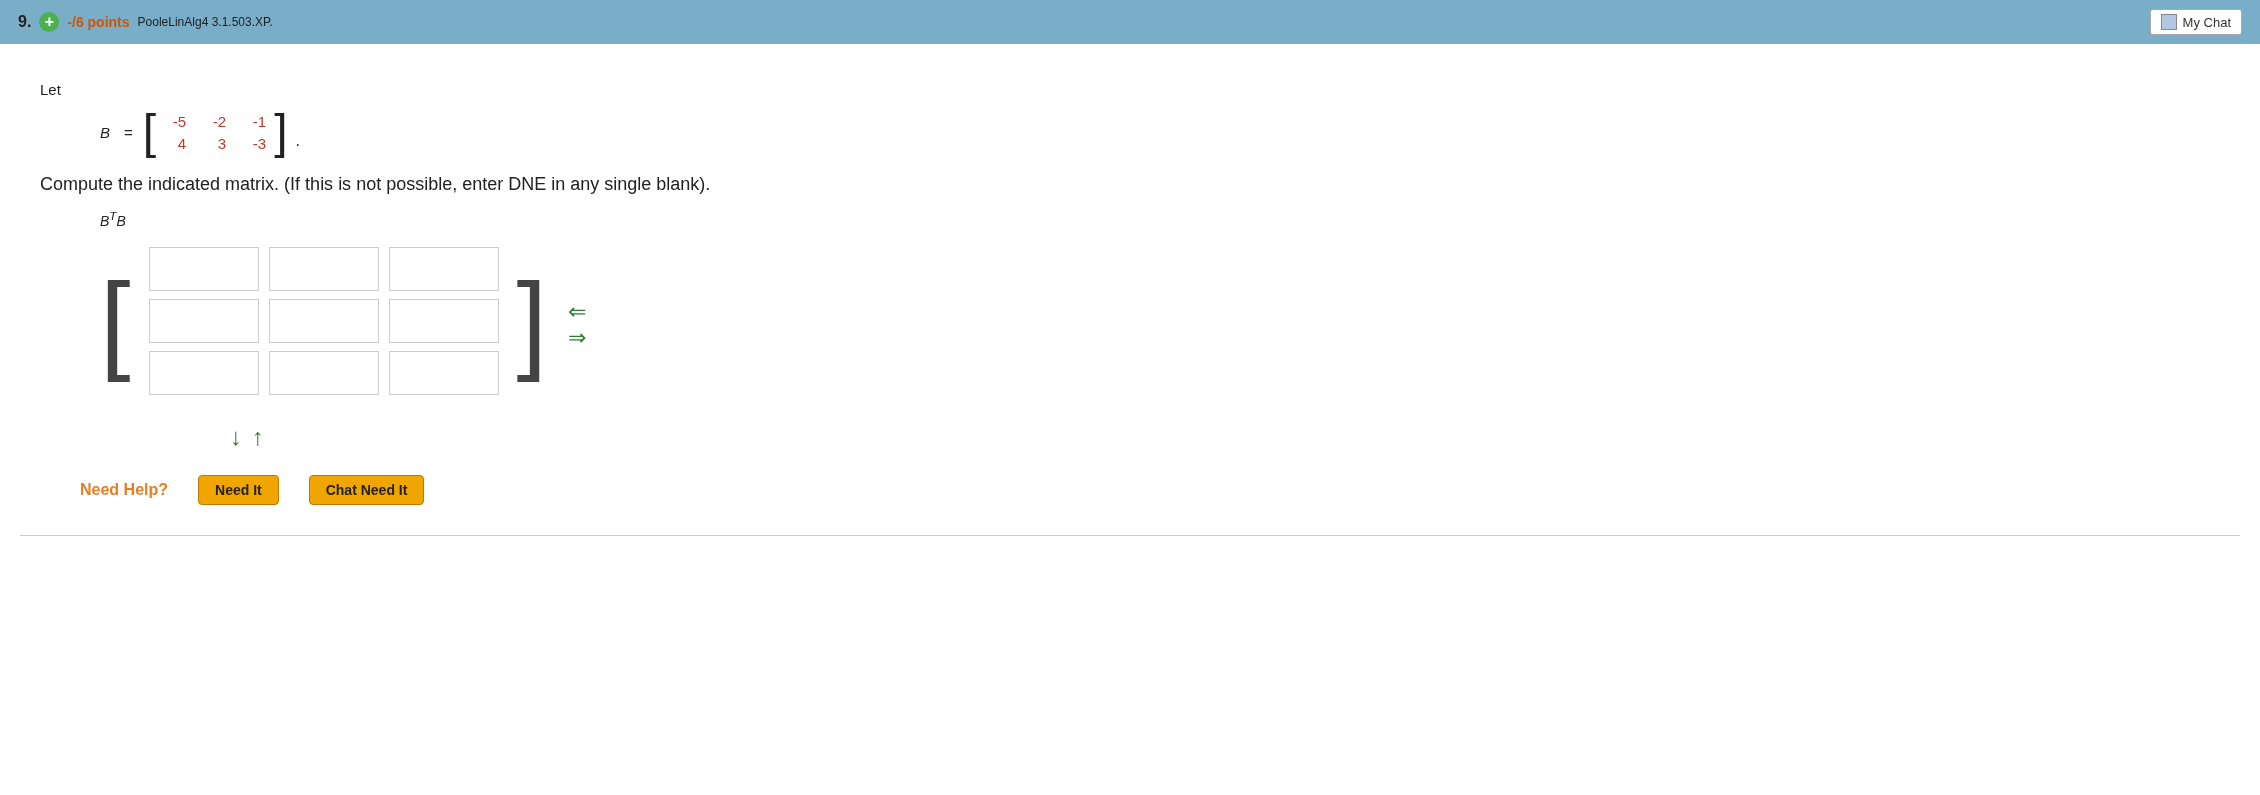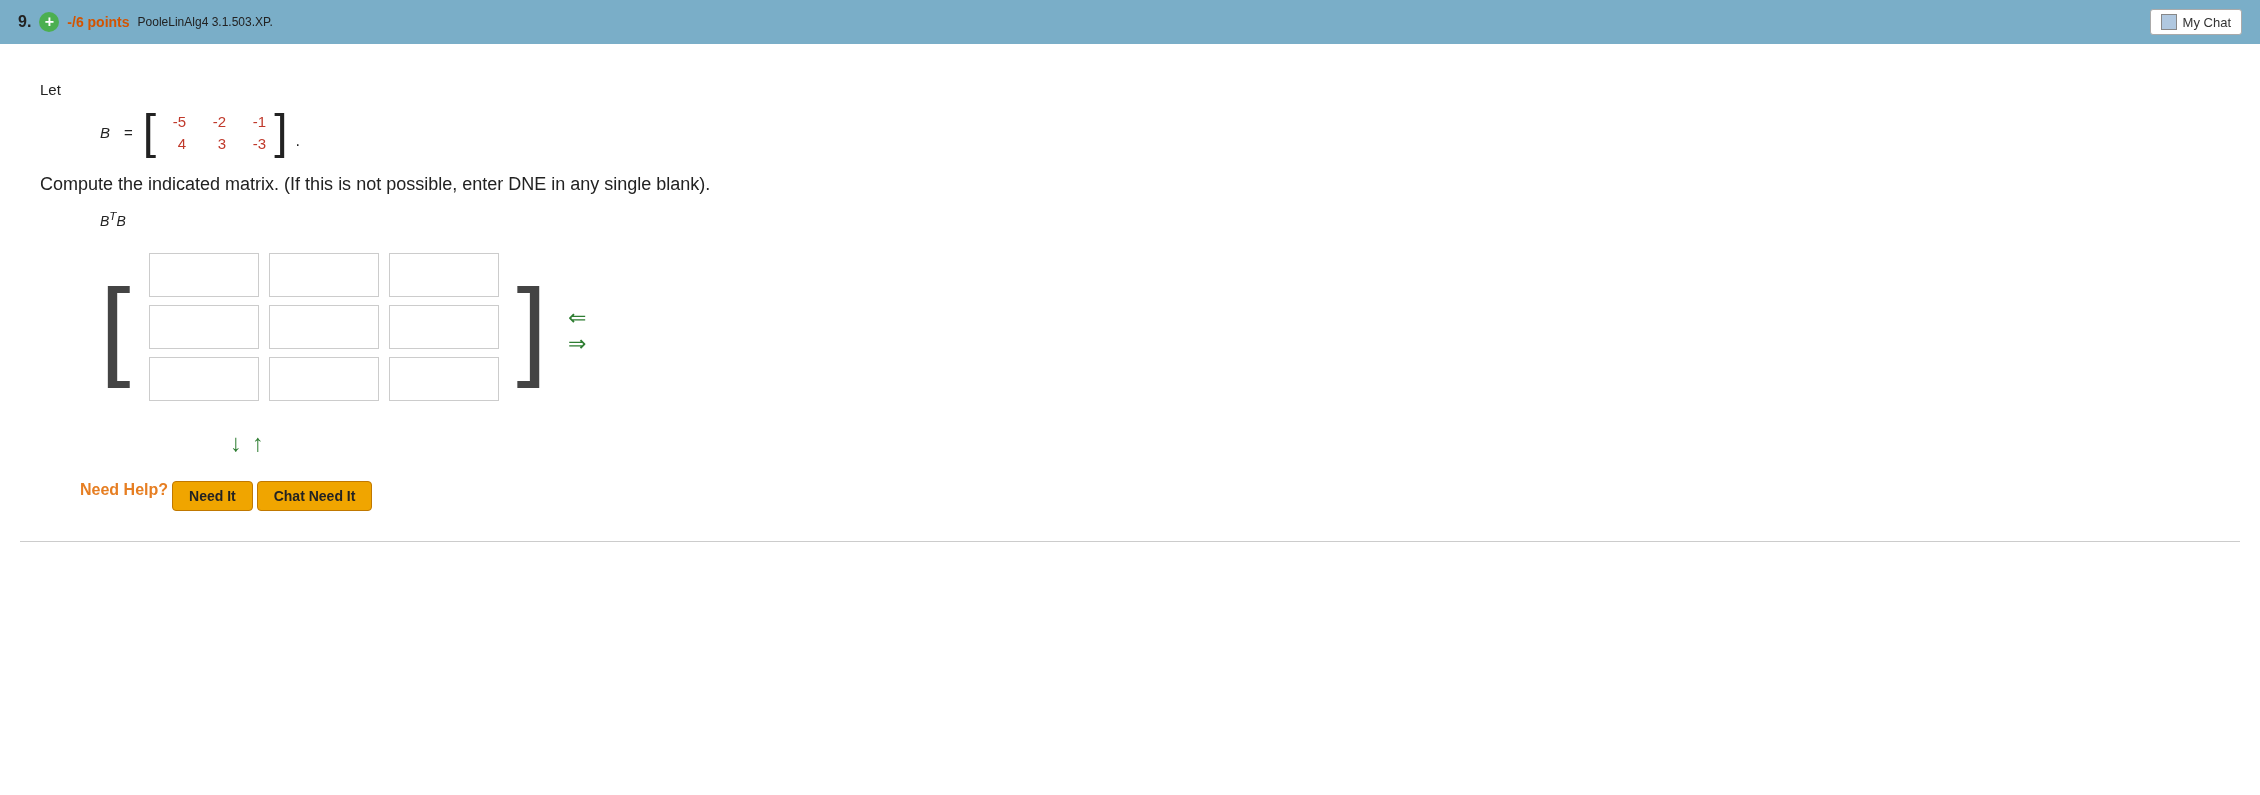--- a/index.html
+++ b/index.html
@@ -137,21 +137,21 @@
 
     .instruction-text {
       font-size: 18px;
       margin-bottom: 14px;
     }
 
     .bTb-label {
       font-style: italic;
       font-size: 14px;
       margin-left: 60px;
-      margin-bottom: 16px;
+      margin-bottom: 10px;
     }
 
     .bTb-label sup {
       font-style: italic;
     }
 
     .answer-matrix-container {
       display: flex;
       align-items: center;
       gap: 14px;
@@ -220,21 +220,22 @@
     .arrow-vert-btn {
       background: none;
       border: none;
       cursor: pointer;
       color: #2e7d32;
       font-size: 22px;
     }
 
     .need-help-section {
       display: flex;
-      gap: 4px;
+      align-items: center;
+      gap: 30px;
       margin-left: 40px;
       margin-top: 0;
     }
 
     .need-help-label {
       color: #e67e22;
       font-weight: bold;
       font-size: 16px;
     }
 

